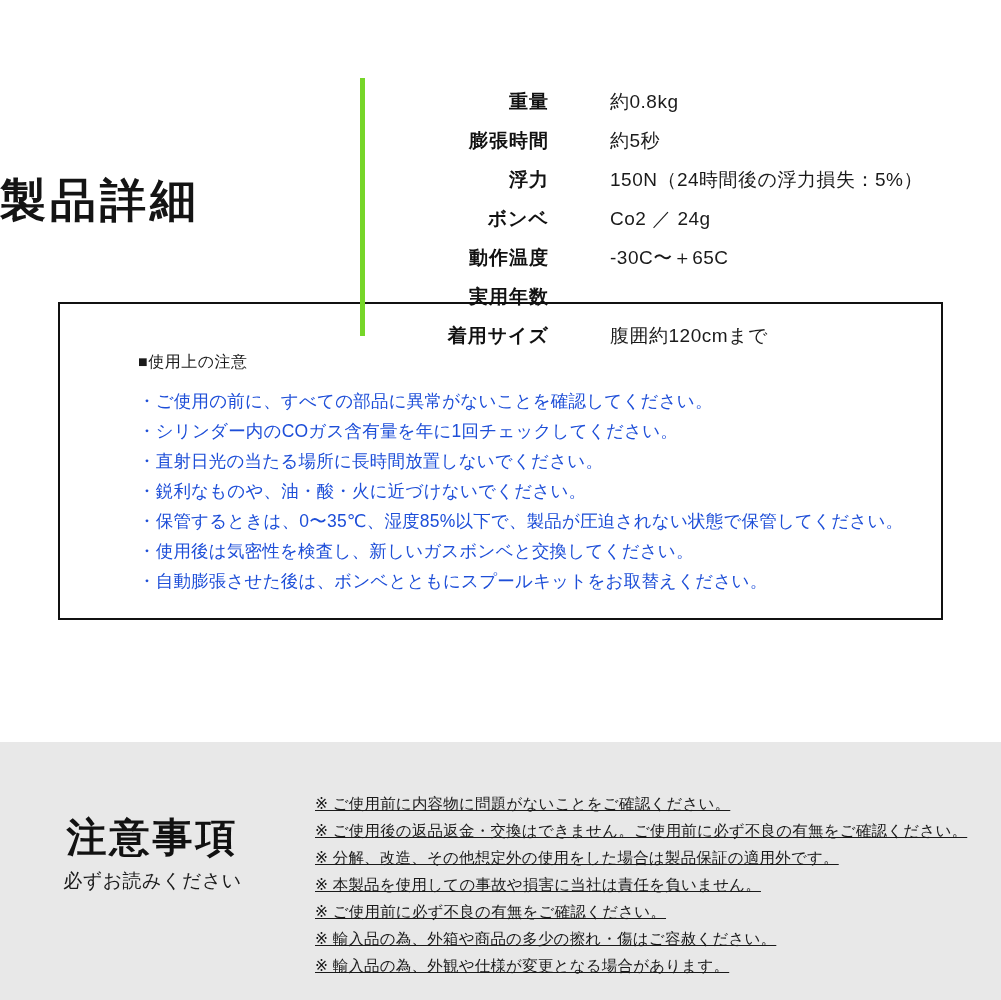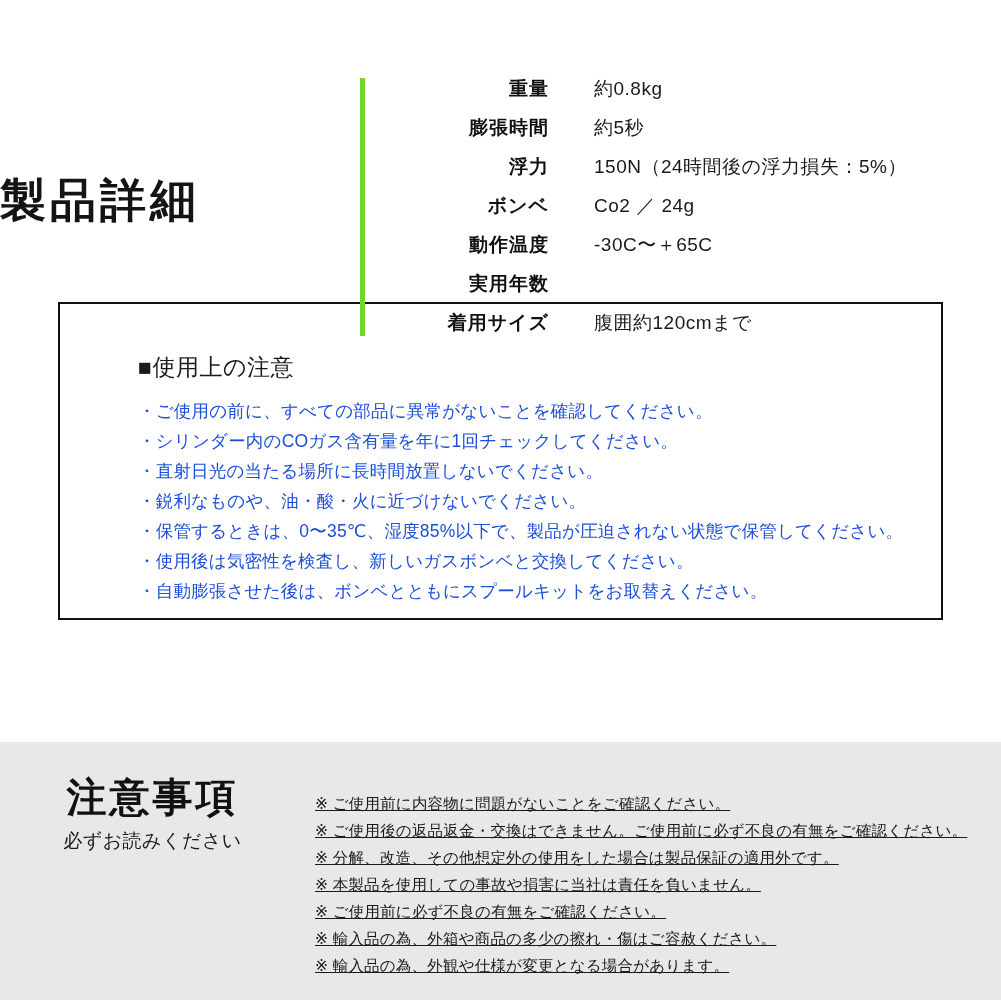--- a/index.html
+++ b/index.html
@@ -40,22 +40,23 @@
     height: 258px;
     margin-top: 18px;
     flex: 0 0 5px;
   }
   .spec-table {
     margin-left: 36px;
     margin-top: 16px;
   }
   .spec-row {
     display: flex;
-    align-items: flex-start;
+    align-items: flex-end;
     height: 39px;
+    gap: 16px;
   }
   .spec-label {
     width: 148px;
     text-align: right;
     font-size: 19px;
     font-weight: bold;
     color: #111;
     letter-spacing: 1px;
   }
   .spec-value {
@@ -68,21 +69,21 @@
 
   
   .notice-box {
     margin: 12px 58px 0 58px;
     border: 2px solid #111111;
     height: 318px;
     box-sizing: border-box;
     padding: 48px 0 0 78px;
   }
   .notice-heading {
-    font-size: 23px;
+    font-size: 16px;
     color: #1a1a1a;
     margin-bottom: 13px;
     letter-spacing: 0.5px;
   }
   .notice-item {
     font-size: 17.5px;
     line-height: 30px;
     color: #1d4ed8;
     letter-spacing: 0.2px;
     white-space: nowrap;
@@ -95,21 +96,21 @@
     bottom: 0;
     width: 1001px;
     height: 258px;
     background: #e8e8e8;
     display: flex;
     align-items: flex-start;
   }
   .caution-title-wrap {
     width: 305px;
     text-align: center;
-    padding-top: 32px;
+    padding-top: 72px;
     box-sizing: border-box;
   }
   .caution-title {
     font-size: 40px;
     font-weight: bold;
     letter-spacing: 3px;
     color: #111111;
     line-height: 1.15;
   }
   .caution-sub {

